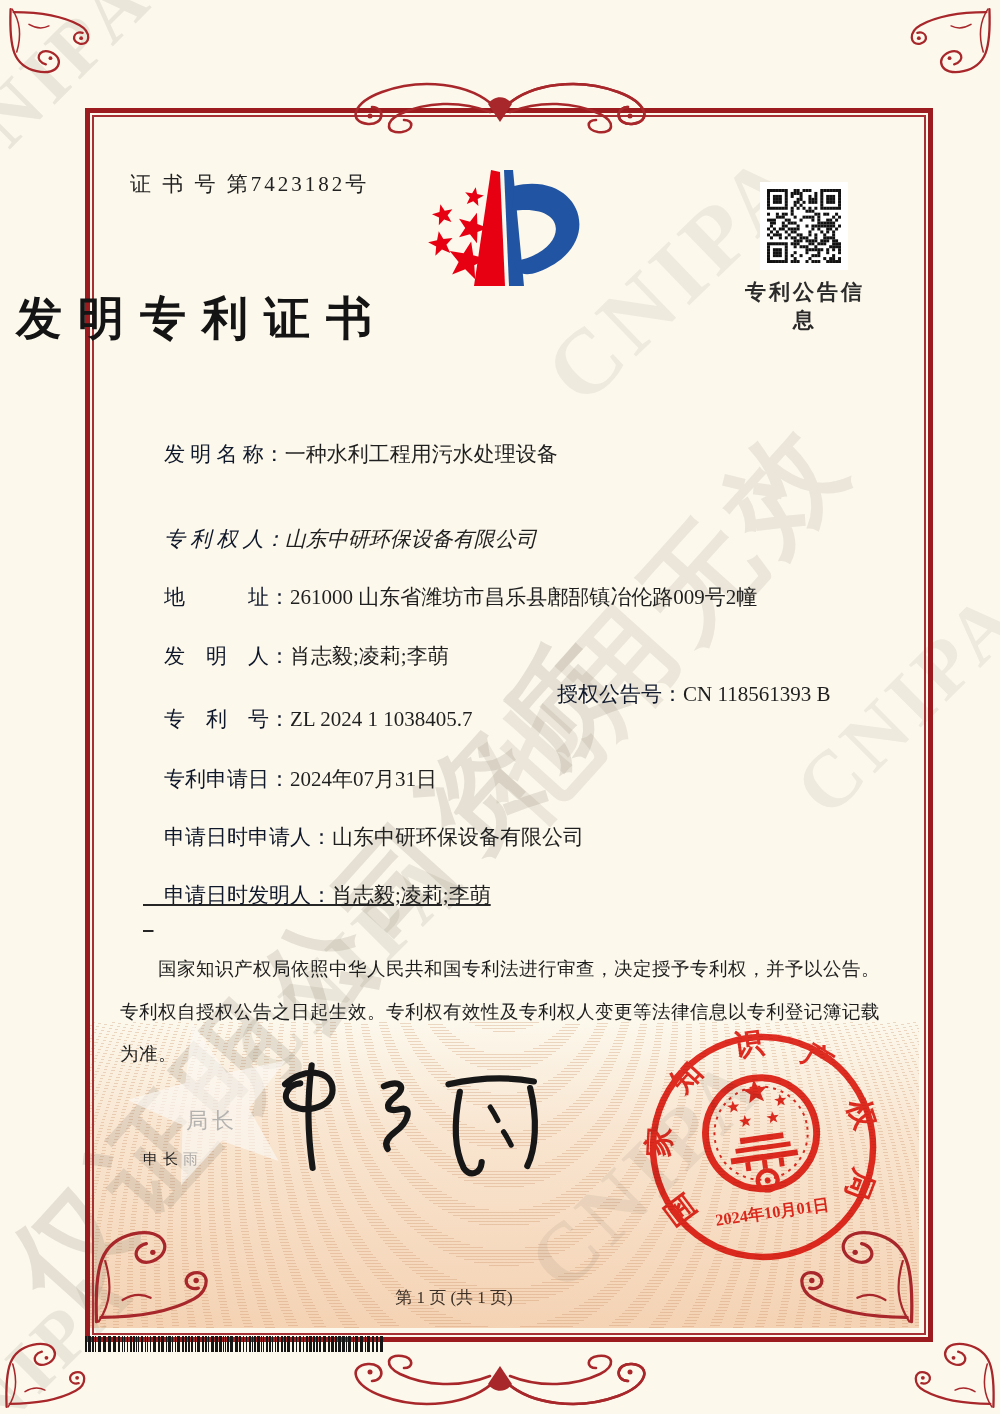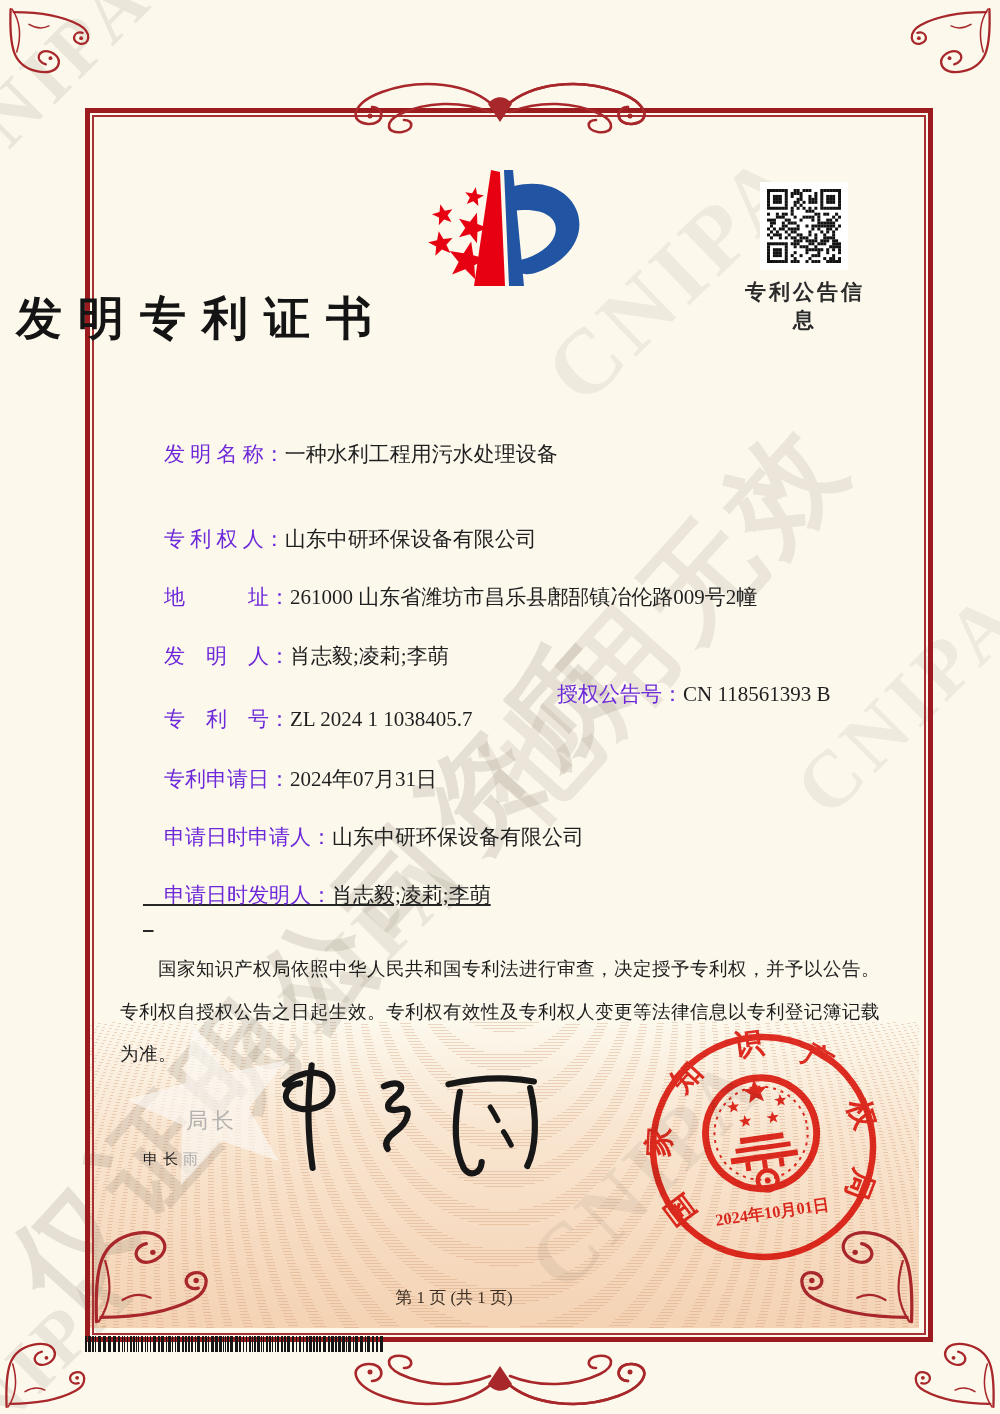--- a/index.html
+++ b/index.html
@@ -26,21 +26,21 @@
   
   .cert-no{position:absolute;left:130px;top:170px;font-size:21px;letter-spacing:3px;color:#222;z-index:3;}
   .qr-box{position:absolute;left:760px;top:182px;width:88px;height:88px;background:#fff;z-index:3;}
   .qr-box svg{position:absolute;left:7px;top:7px;}
   .qr-label{position:absolute;left:741px;top:278px;width:128px;text-align:center;
     font-size:21px;letter-spacing:3px;color:#2b2b2b;z-index:3;font-weight:bold;}
   .title{position:absolute;left:0;top:288px;width:812px;text-align:left;font-size:46px;
     font-weight:bold;letter-spacing:16px;text-indent:16px;color:#141414;z-index:3;}
   
   .row{position:absolute;left:143px;width:780px;font-size:21px;color:#262626;white-space:pre;z-index:3;}
-  .row .lbl{color:#6d28d9;}
+  .row .lbl{color:#0f172a;}
   .row .val{color:#1f1f1f;}
   .row .pair-right{position:absolute;left:414px;top:0;white-space:pre;}
   
   .body-text{position:absolute;left:120px;top:948px;width:772px;font-size:18.5px;
     line-height:2.3;color:#1e1e1e;letter-spacing:0.5px;z-index:3;}
   .body-text .l1{text-indent:38px;}
   
   .director-title{position:absolute;left:146px;top:1106px;font-size:22px;letter-spacing:4px;color:#3a3a3a;z-index:3;margin-left:40px;}
   .director-name{position:absolute;left:143px;top:1150px;font-size:15px;letter-spacing:5px;color:#1c1c1c;z-index:3;}
   .sig-svg{position:absolute;left:262px;top:1052px;z-index:3;}
@@ -120,20 +120,21 @@
       <use href="#cornerScroll"></use>
     </svg>
   <svg class="orn" style="left:2px;top:1318px;" width="92" height="92" viewBox="0 0 120 120">
       <use href="#cornerScroll"></use>
     </svg>
   <svg class="orn" style="left:906px;top:1318px;transform:scaleX(-1);" width="92" height="92" viewBox="0 0 120 120">
       <use href="#cornerScroll"></use>
     </svg>
 
   
+  <div class="cert-no">证 书 号 第7423182号</div>
 
   
   <svg class="abs" style="left:412px;top:156px;z-index:3;" width="195" height="152" viewBox="0 0 195 152">
     <path d="M79,14 L88,16 L93,130 L62,130 Z" fill="#e60012"></path>
     <path d="M92,14 L101,14 L112,130 L97,130 Z" fill="#2155a3"></path>
     <path d="M102,30 C170,14 196,90 126,116 C110,122 101,115 103,105 C156,96 160,46 100,55 Z" fill="#2155a3"></path>
     <path fill="#e60012" transform="rotate(12 55 105)" d="M55.0,85.0L59.9,98.2L74.0,98.8L63.0,107.6L66.8,121.2L55.0,113.4L43.2,121.2L47.0,107.6L36.0,98.8L50.1,98.2Z"></path>
     <path fill="#e60012" transform="rotate(-10 29 88)" d="M29.0,75.0L32.2,83.6L41.4,84.0L34.2,89.7L36.6,98.5L29.0,93.5L21.4,98.5L23.8,89.7L16.6,84.0L25.8,83.6Z"></path>
     <path fill="#e60012" transform="rotate(18 60 72)" d="M60.0,56.0L63.9,66.6L75.2,67.1L66.4,74.1L69.4,84.9L60.0,78.7L50.6,84.9L53.6,74.1L44.8,67.1L56.1,66.6Z"></path>
     <path fill="#e60012" transform="rotate(-14 31 59)" d="M31.0,48.0L33.7,55.3L41.5,55.6L35.4,60.4L37.5,67.9L31.0,63.6L24.5,67.9L26.6,60.4L20.5,55.6L28.3,55.3Z"></path>
@@ -456,21 +457,21 @@
   </div>
   <div class="qr-label">专利公告信息</div>
 
   
   <div class="title">发明专利证书</div>
 
   
   <div class="row" style="top:415px;">
     <span class="lbl">发 明 名 称：</span><span class="val">一种水利工程用污水处理设备</span>
   </div>
-  <div class="row" style="top:500px;">
+  <div class="row" style="top:500px;font-style:italic;">
     <span class="lbl">专 利 权 人：</span><span class="val">山东中研环保设备有限公司</span>
   </div>
   <div class="row" style="top:558px;">
     <span class="lbl">地　　　址：</span><span class="val">261000 山东省潍坊市昌乐县鄌郚镇冶伦路009号2幢</span>
   </div>
   <div class="row" style="top:617px;">
     <span class="lbl">发　明　人：</span><span class="val">肖志毅;凌莉;李萌</span>
   </div>
   <div class="row" style="top:680px;">
     <span><span class="lbl">专　利　号：</span><span class="val">ZL 2024 1 1038405.7</span></span>

